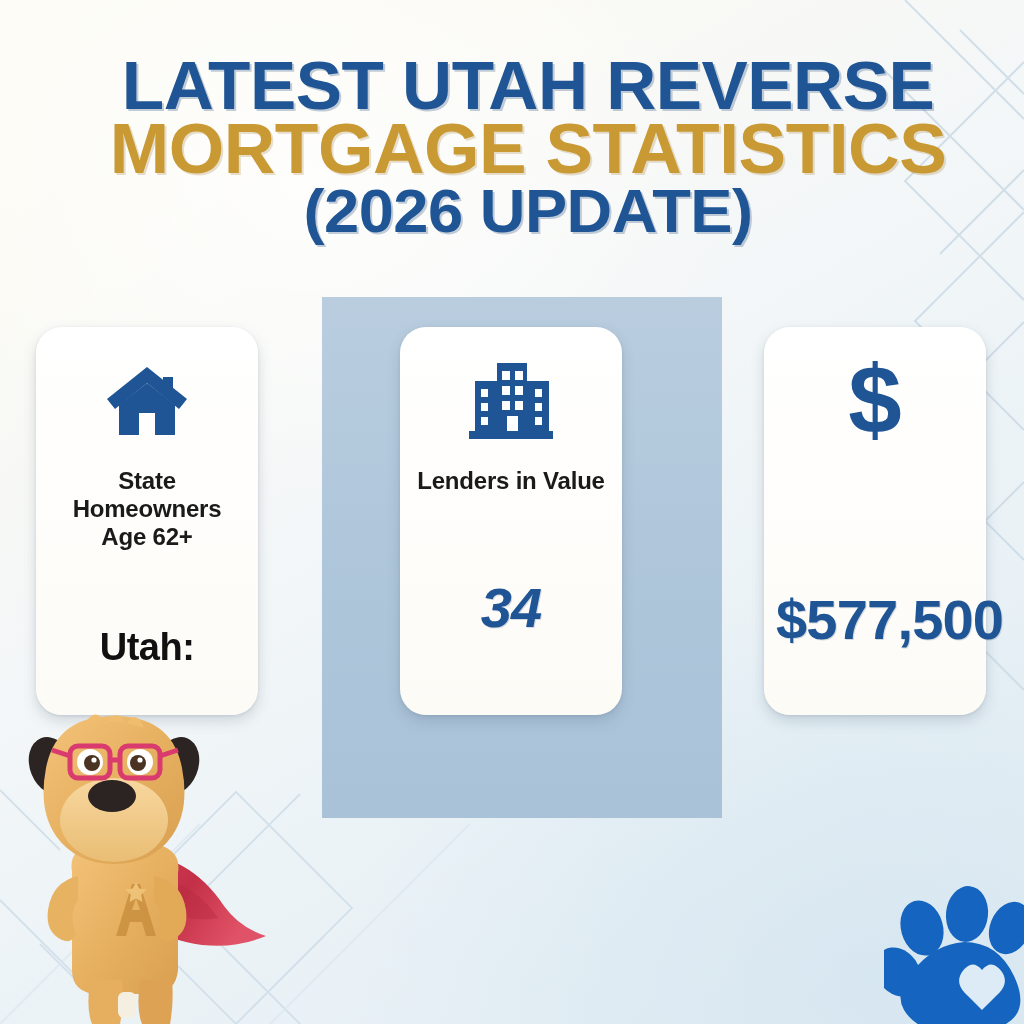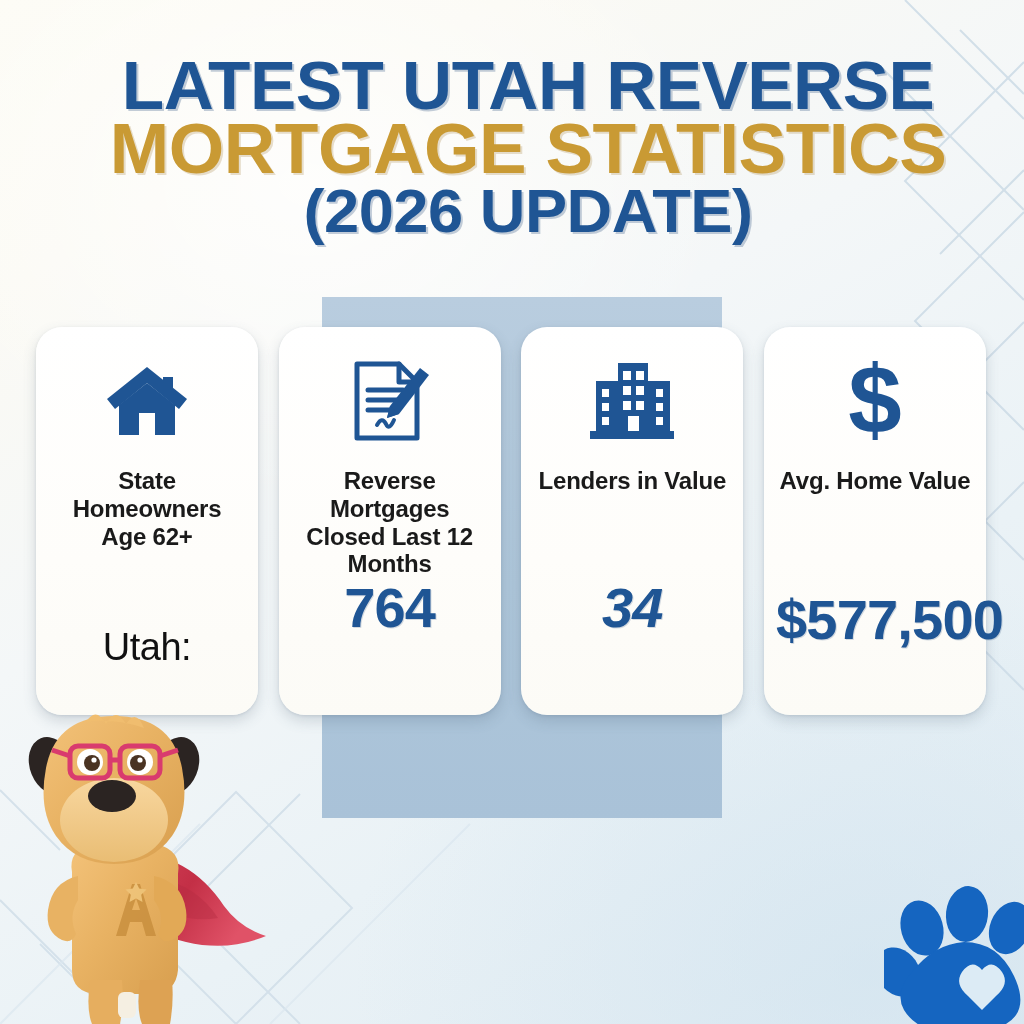--- a/index.html
+++ b/index.html
@@ -140,21 +140,21 @@
   }
 
   .card-value-wrap {
     margin-top: auto;
     width: 100%;
     text-align: center;
     padding-bottom: 46px;
   }
   .card-value-top {
     font-size: 38px;
-    font-weight: 400;
+    font-weight: 700;
     color: #111111;
     letter-spacing: -0.5px;
     line-height: 1.02;
   }
   .card-value {
     font-size: 46px;
     font-weight: 700;
     color: #1f5594;
     letter-spacing: -0.8px;
     line-height: 1.04;
@@ -243,44 +243,20 @@
             <rect x="62" y="16" width="10" height="16"></rect>
           </g>
         </svg>
       </div>
       <div class="card-label">State Homeowners Age 62+</div>
       <div class="card-value-wrap">
         <div class="card-value-top">Utah:</div>
       </div>
     </div>
 
-    <div class="stat-card card-2">
-      <div class="card-icon">
-        <svg width="86" height="90" viewBox="0 0 86 90" aria-hidden="true">
-          <g fill="none" stroke="#1f5594" stroke-width="5" stroke-linejoin="round" stroke-linecap="round">
-            <path d="M10 8 L52 8 L70 26 L70 82 L10 82 Z"></path>
-            <path d="M52 8 L52 26 L70 26"></path>
-            <path d="M21 34 L56 34"></path>
-            <path d="M21 44 L56 44"></path>
-            <path d="M21 54 L50 54"></path>
-          </g>
-          <g fill="none" stroke="#1f5594" stroke-width="4" stroke-linecap="round">
-            <path d="M30 69 q5 -9 9 -1 q3 7 8 -4"></path>
-          </g>
-          <g fill="#1f5594">
-            <path d="M73 12 l9 7 l-30 39 l-12 4 l3 -12 z"></path>
-          </g>
-          <path d="M52 58 l-12 4 l3 -12" fill="#1f5594"></path>
-        </svg>
-      </div>
-      <div class="card-label">Reverse Mortgages Closed Last 12 Months</div>
-      <div class="card-value-wrap">
-        <div class="card-value">764</div>
-      </div>
-    </div>
 
     <div class="stat-card card-3">
       <div class="card-icon">
         <svg width="96" height="84" viewBox="0 0 96 84" aria-hidden="true">
           <g fill="#1f5594">
             <rect x="34" y="4" width="30" height="68"></rect>
             <rect x="12" y="22" width="22" height="50"></rect>
             <rect x="64" y="22" width="22" height="50"></rect>
             <rect x="6" y="72" width="84" height="8"></rect>
           </g>
@@ -306,21 +282,20 @@
         <div class="card-value">34</div>
       </div>
     </div>
 
     <div class="stat-card card-4">
       <div class="card-icon">
         <svg width="72" height="96" viewBox="0 0 72 96" aria-hidden="true">
           <text x="36" y="80" text-anchor="middle" font-family="Liberation Sans, sans-serif" font-size="96" font-weight="700" fill="#1f5594">$</text>
         </svg>
       </div>
-      <div class="card-label">Avg. Home Value</div>
       <div class="card-value-wrap">
         <div class="card-value">$577,500</div>
       </div>
     </div>
 
   </div>
 
   <div class="mascot">
     <svg viewBox="0 0 300 320" aria-hidden="true">
       <defs>

